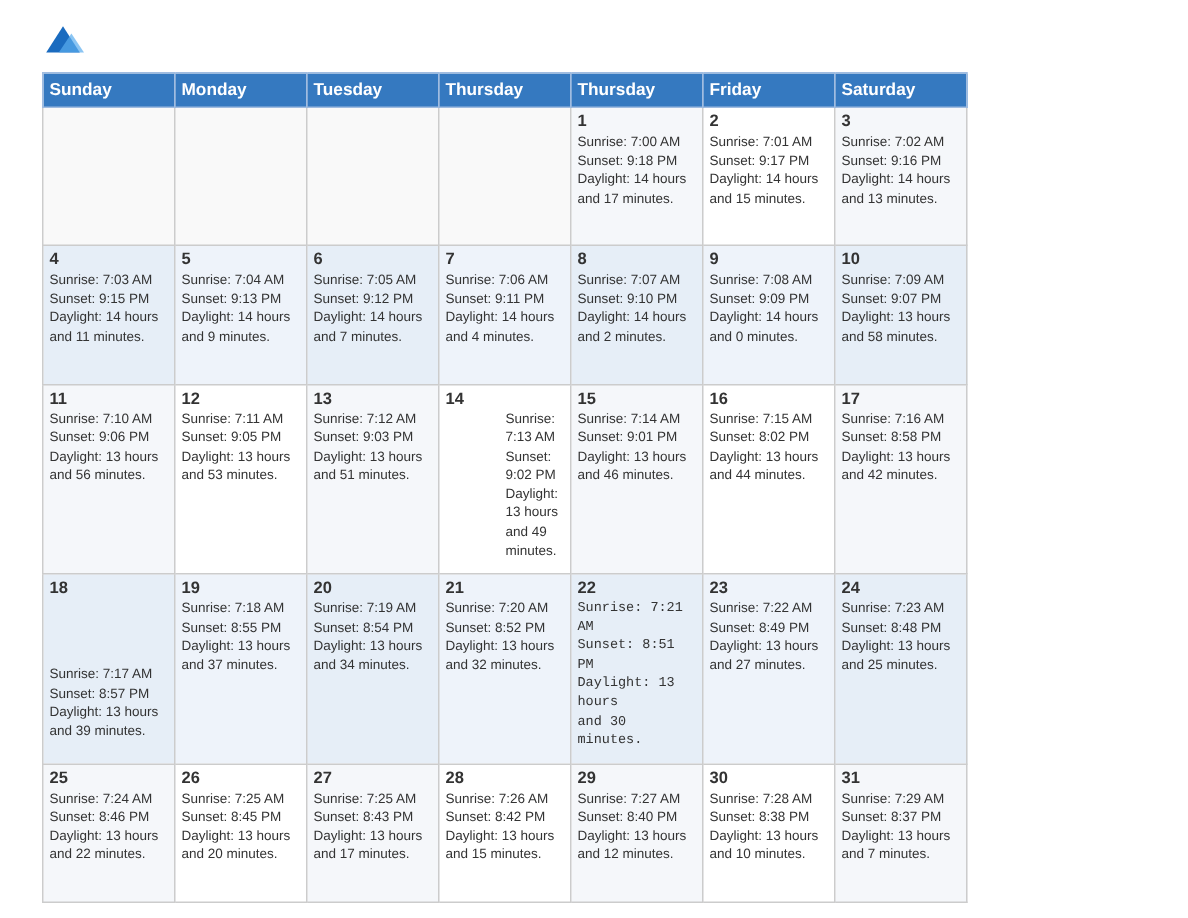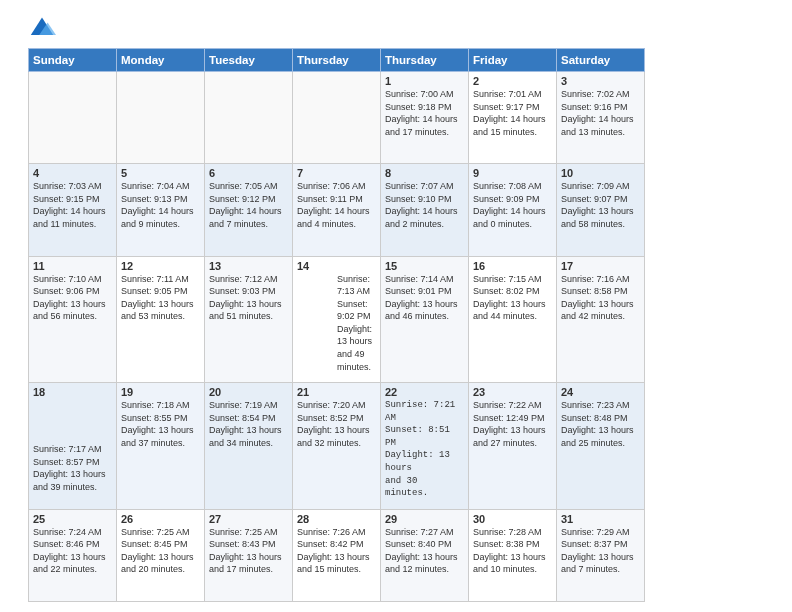--- a/index.html
+++ b/index.html
@@ -307,21 +307,21 @@
           <td>
             <span class="day-number">22</span>
             <div class="day-info" style="white-space: pre-line; font-family: Liberation Mono, monospace;">Sunrise: 7:21 AM
 Sunset: 8:51 PM
 Daylight: 13 hours
 and 30 minutes.</div>
           </td>
           <td>
             <span class="day-number">23</span>
             <div class="day-info" style="white-space: pre-line;">Sunrise: 7:22 AM
-Sunset: 12:49 PM
+Sunset: 8:49 PM
 Daylight: 13 hours
 and 27 minutes.</div>
           </td>
           <td>
             <span class="day-number">24</span>
             <div class="day-info" style="white-space: pre-line;">Sunrise: 7:23 AM
 Sunset: 8:48 PM
 Daylight: 13 hours
 and 25 minutes.</div>
           </td>

